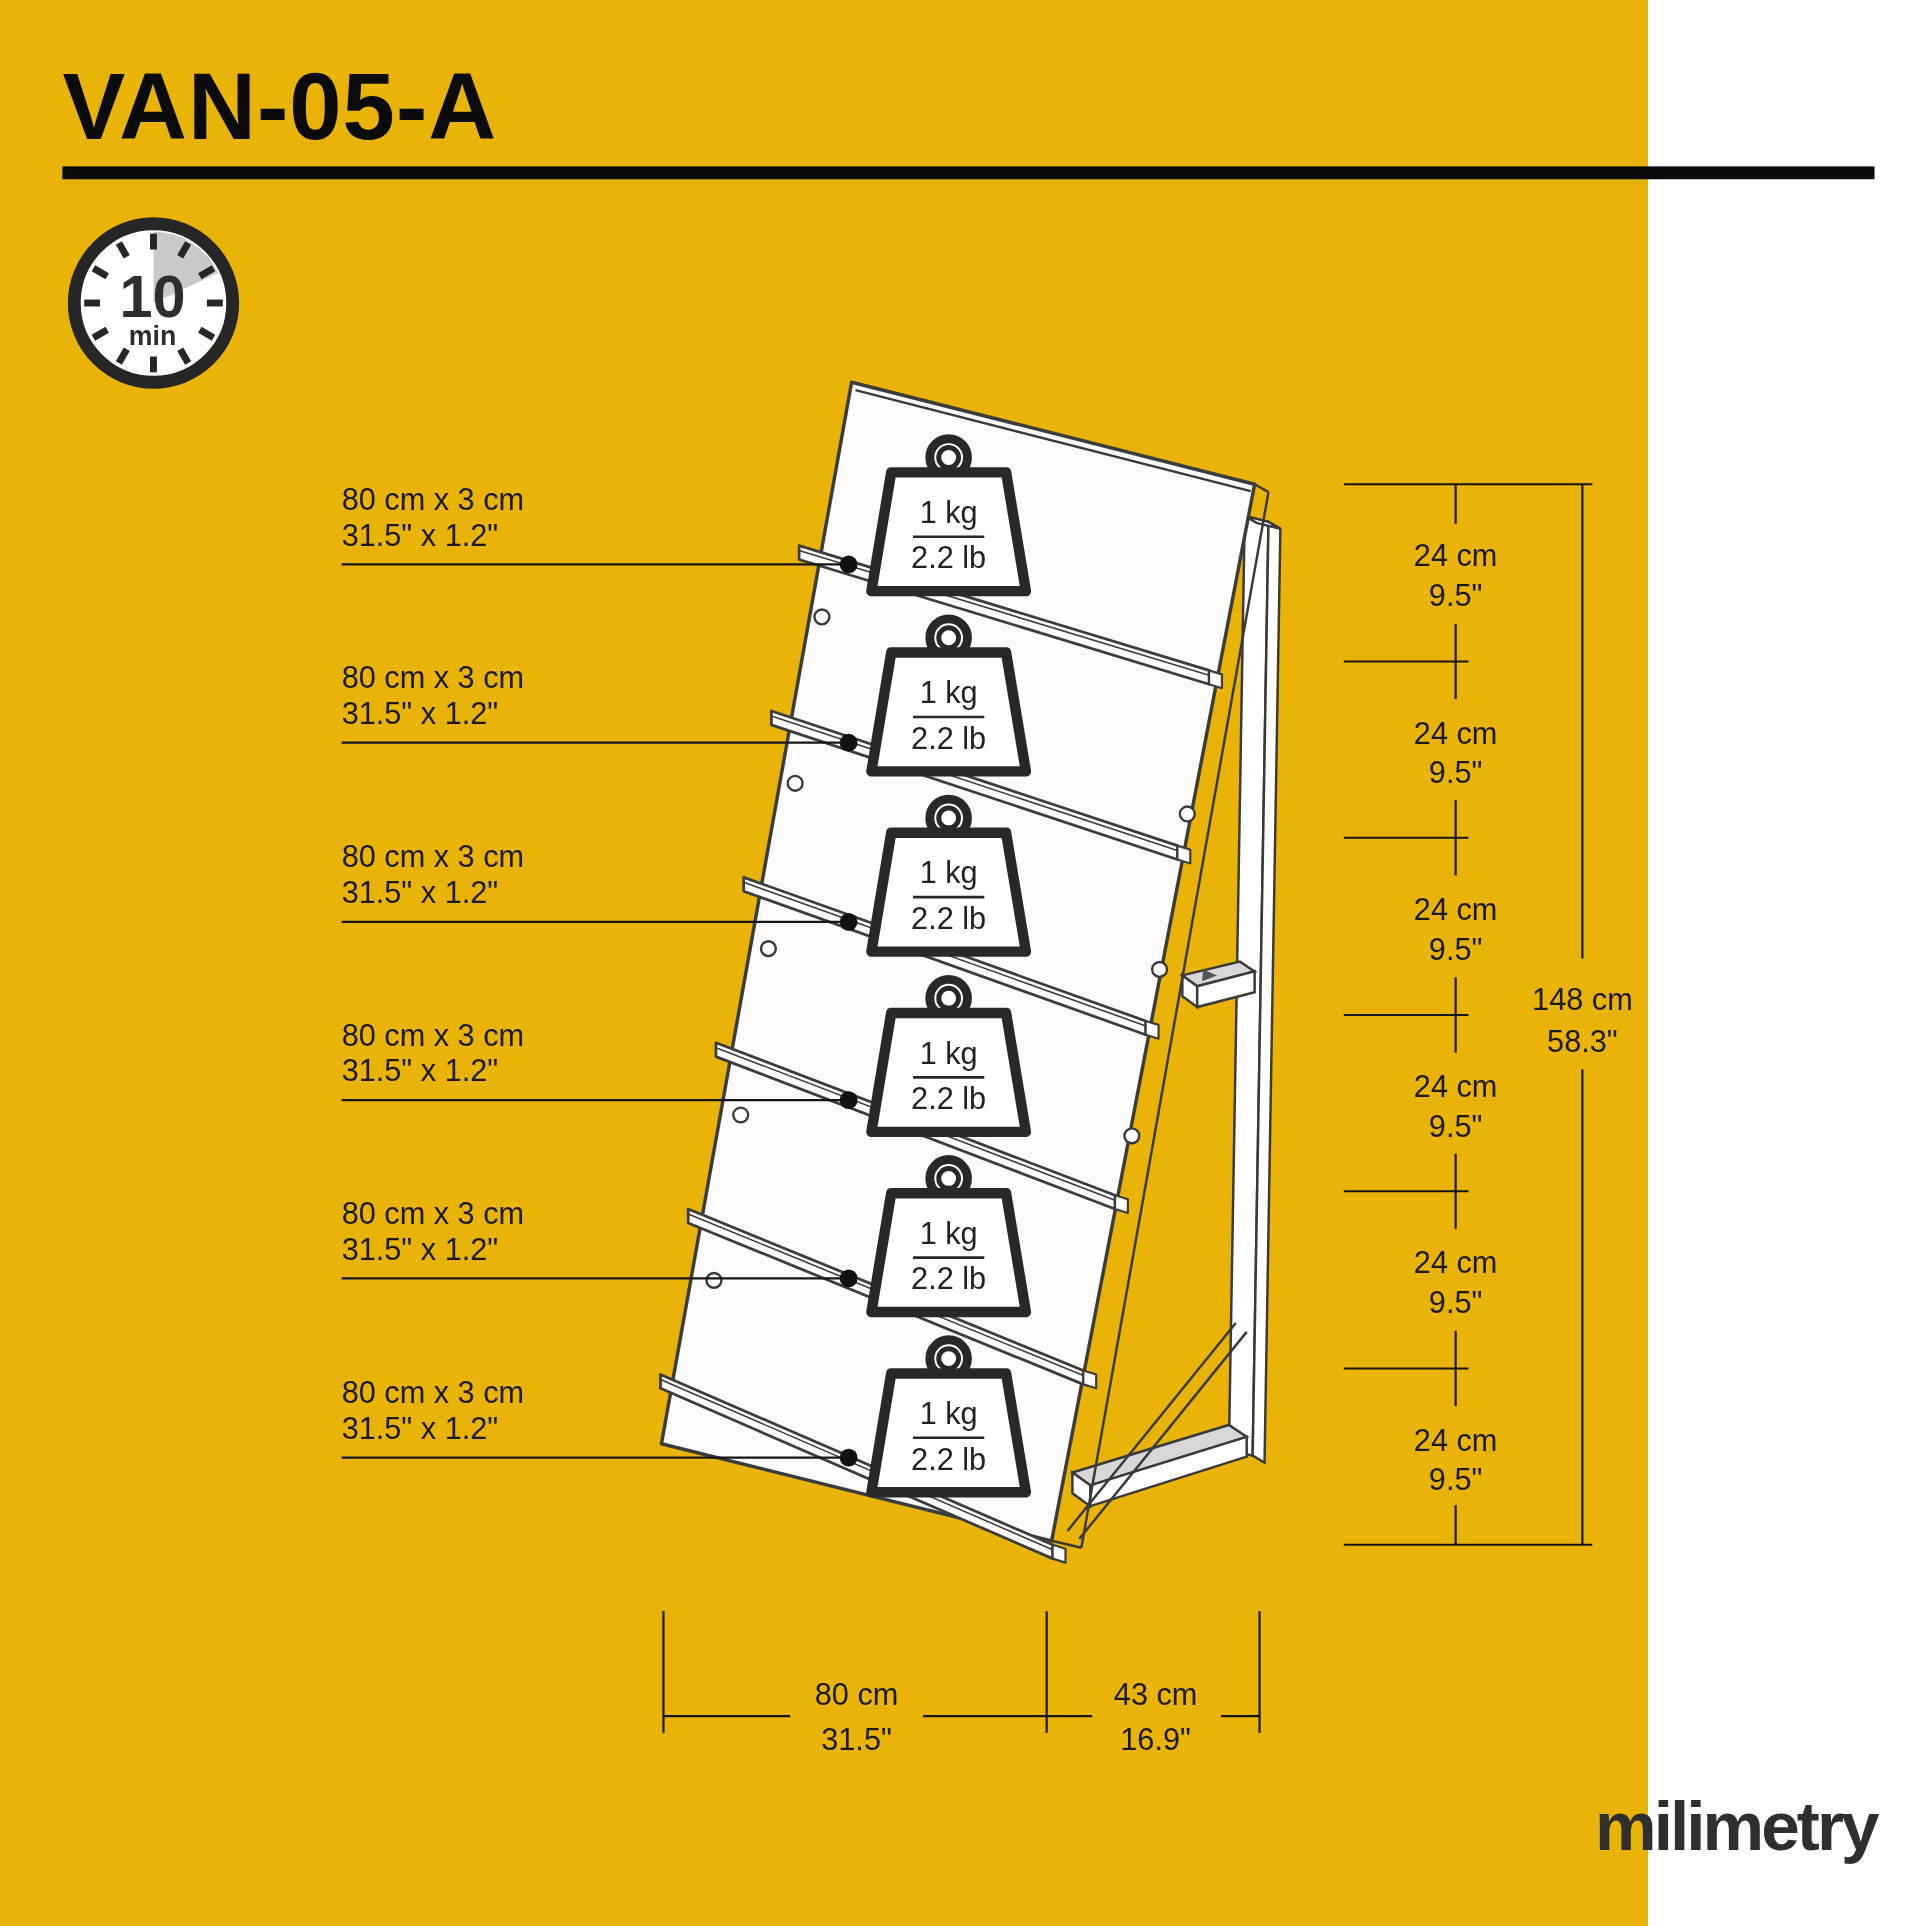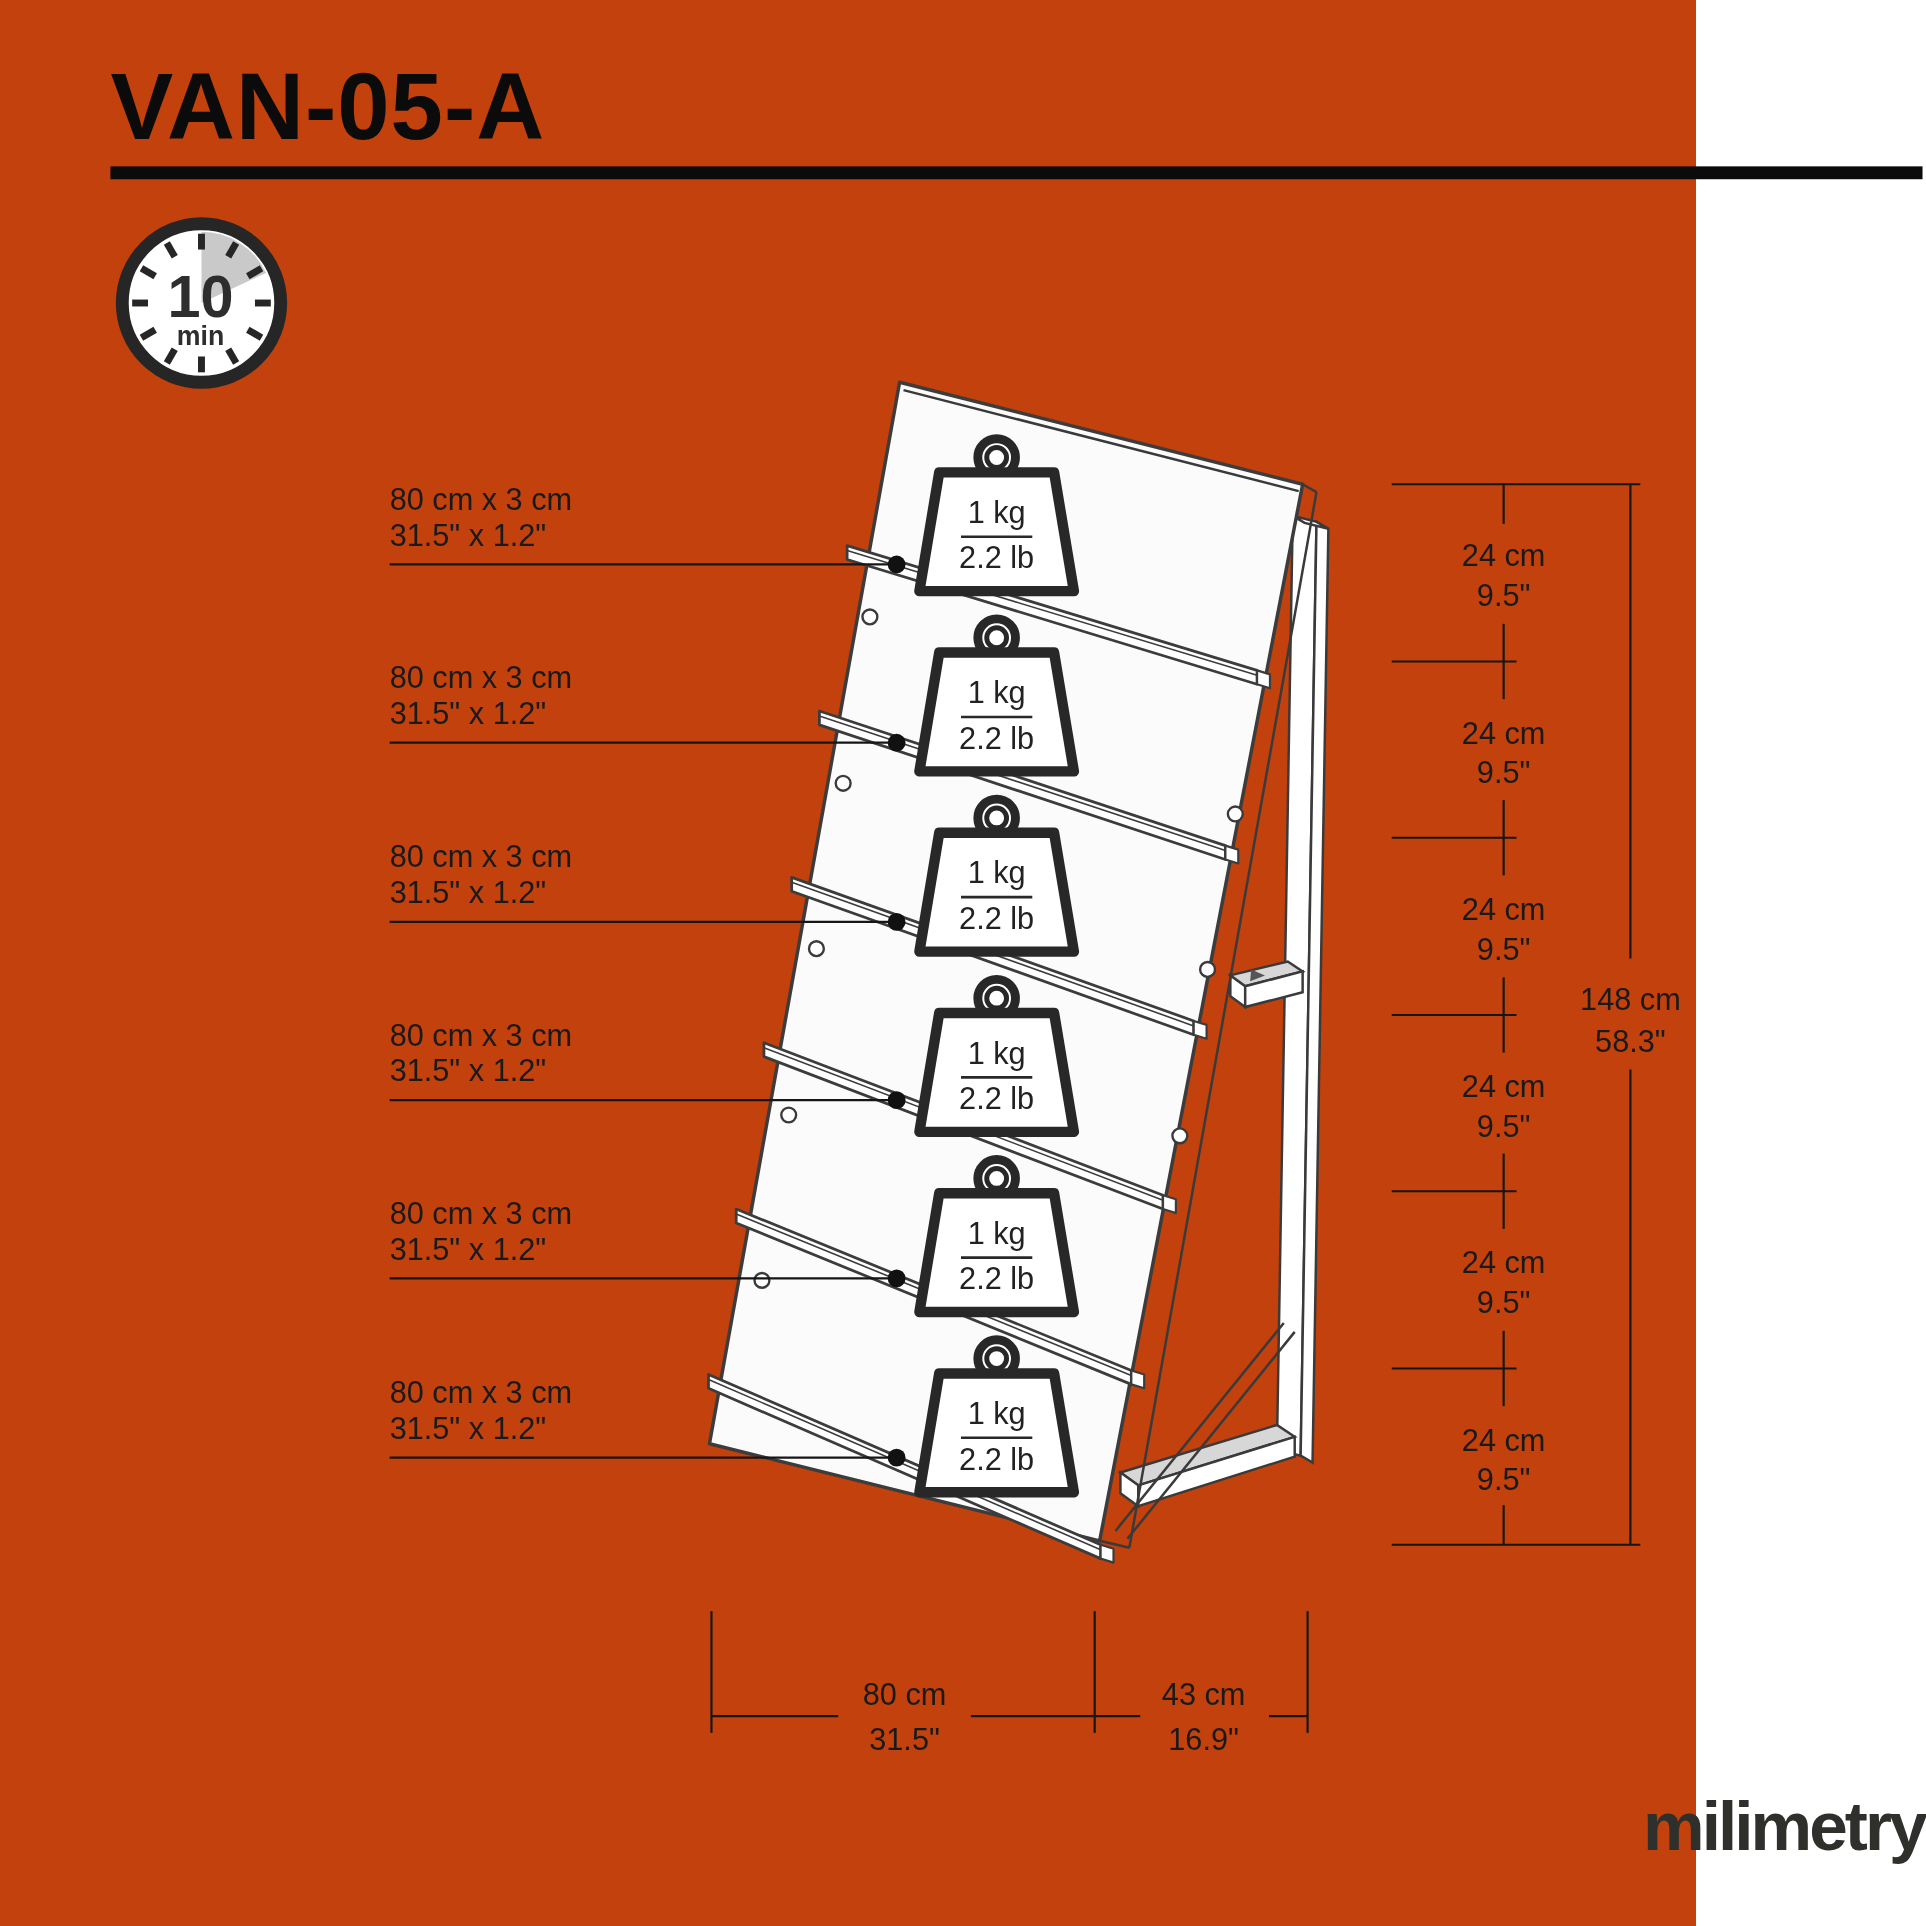--- a/index.html
+++ b/index.html
@@ -1,17 +1,17 @@
 <!DOCTYPE html>
 <html><head>
 <meta charset="utf-8">
 <style>
   html,body { margin:0; padding:0; background:#ffffff; }
-  .page { width:1648px; height:1927px; position:relative; background:#c2410c;
-          font-family:"Liberation Sans","DejaVu Sans",sans-serif;padding-left:48px; }
+  .page { width:1648px; height:1927px; position:relative; background:#eab308;
+          font-family:"Liberation Sans","DejaVu Sans",sans-serif; }
   svg { display:block; }
   text { fill:#1a1a1a; font-family:"Liberation Sans","DejaVu Sans",sans-serif; }
   .title-text { font-size:95px; font-weight:700; letter-spacing:1px; fill:#0b0b0b; }
   .lbl  { font-size:31px; }
   .dimt { font-size:31px; text-anchor:middle; }
   .wtxt { font-size:31px; text-anchor:middle; fill:#222; }
   .clock-num { font-size:60px; font-weight:700; text-anchor:middle; fill:#2e2e2e; }
   .clock-min { font-size:27px; font-weight:700; text-anchor:middle; fill:#2e2e2e; }
   .logo-text { font-size:70px; font-weight:700; letter-spacing:-3px; text-anchor:end; fill:#2f2f2c; }
   .frame-line { stroke:#3a3a3a; stroke-width:2.5; fill:none; }

